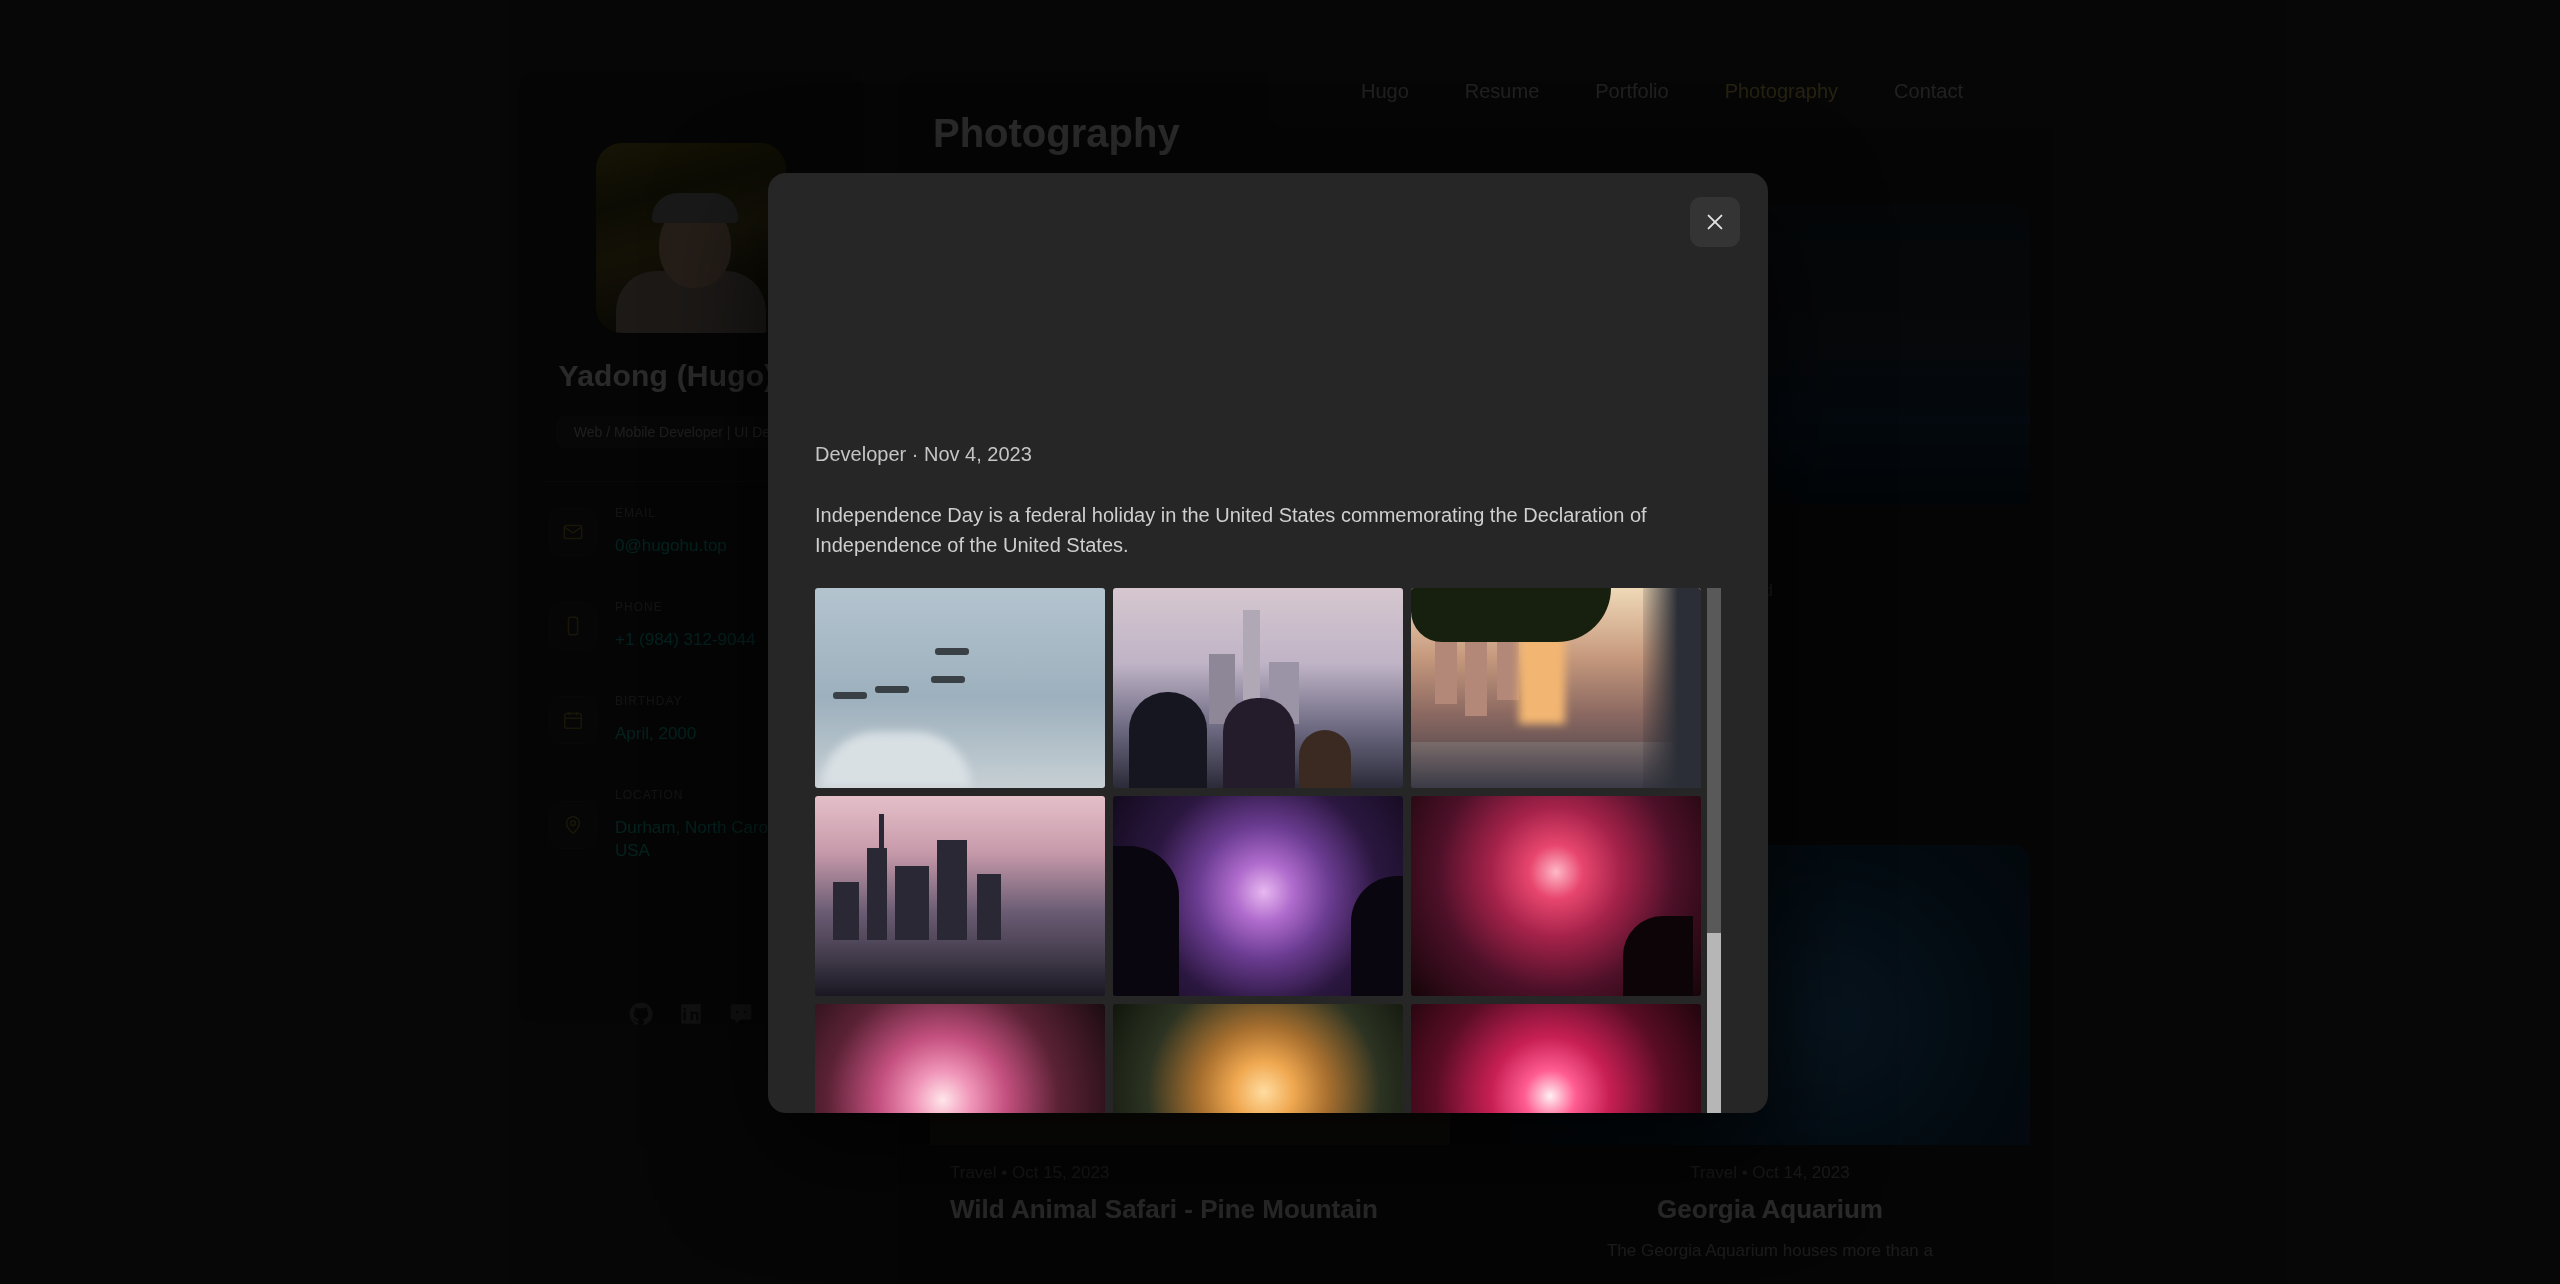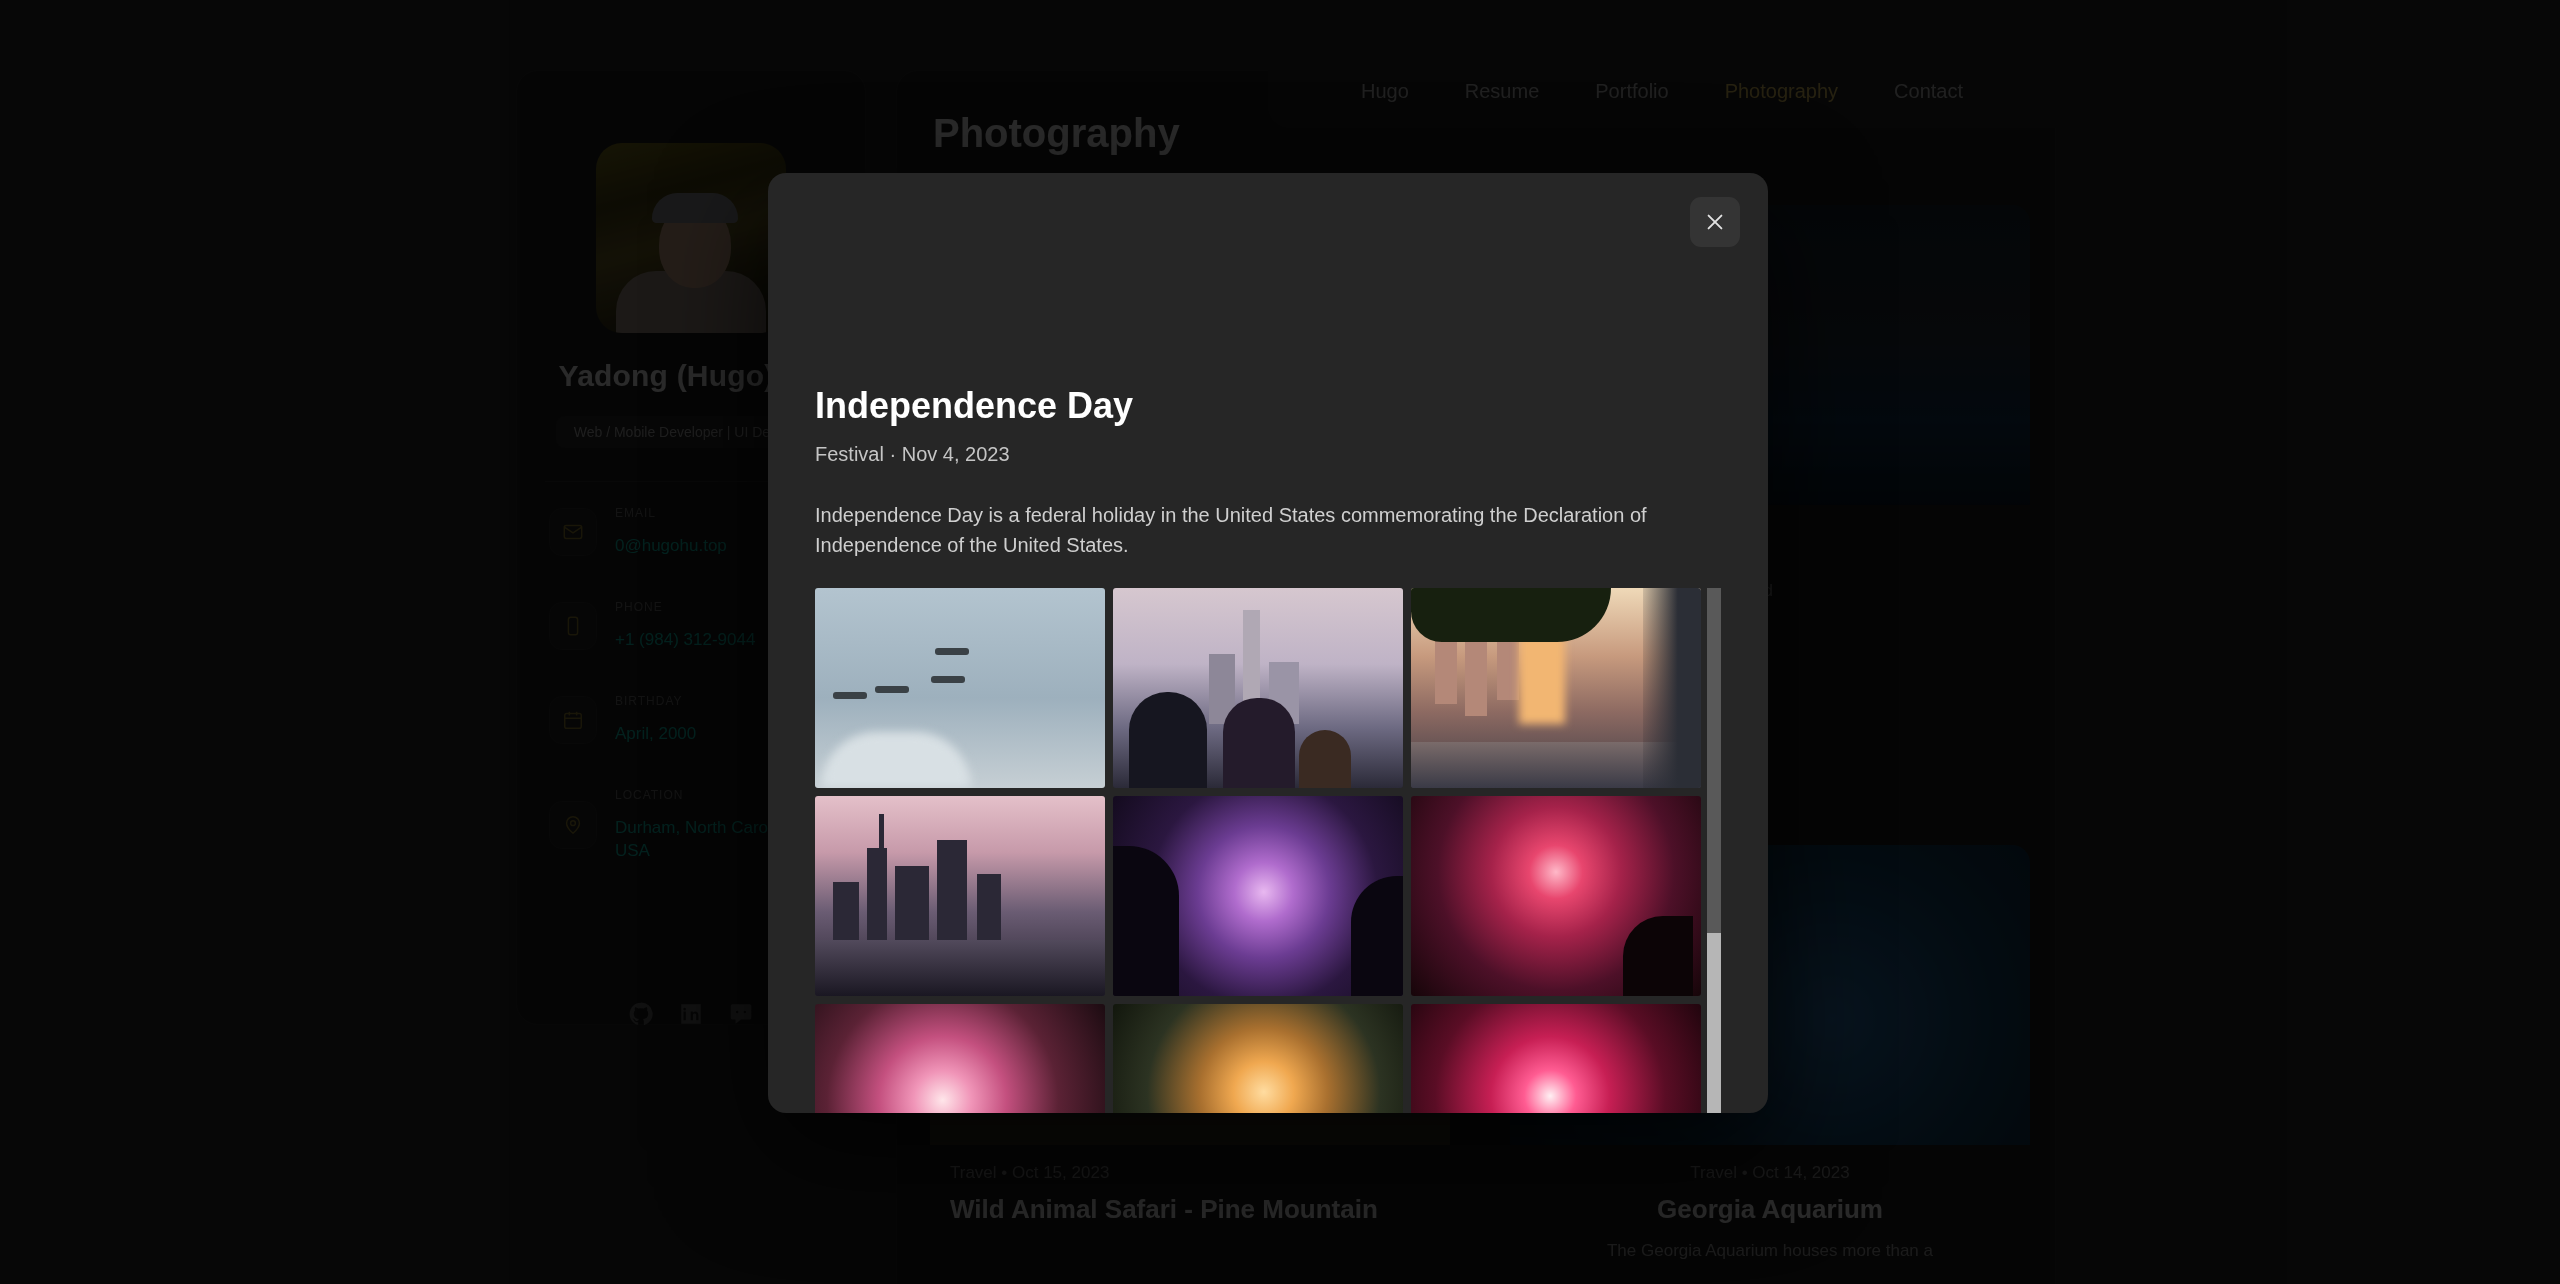--- a/index.html
+++ b/index.html
@@ -324,24 +324,23 @@
   <div class="overlay"></div>
 
   <div class="modal">
 
     <button class="close-btn">
       <svg viewBox="0 0 24 24">
           <path d="M5 5l14 14M19 5L5 19" stroke-linecap="round"></path>
         </svg>
     </button>
 
-    <h2 class="m-title">Independence Day</h2>
 
     <div class="m-meta">
-      <span>Festival</span>
+      <span>Developer</span>
       <span>·</span>
       <span>Nov 4, 2023</span>
     </div>
 
     <p class="m-desc">Independence Day is a federal holiday in the United States commemorating the Declaration of Independence of the United States.</p>
 
     <div class="gallery-wrap">
       <div class="gallery">
         <div class="grid">
           <div class="cell p-heli">

